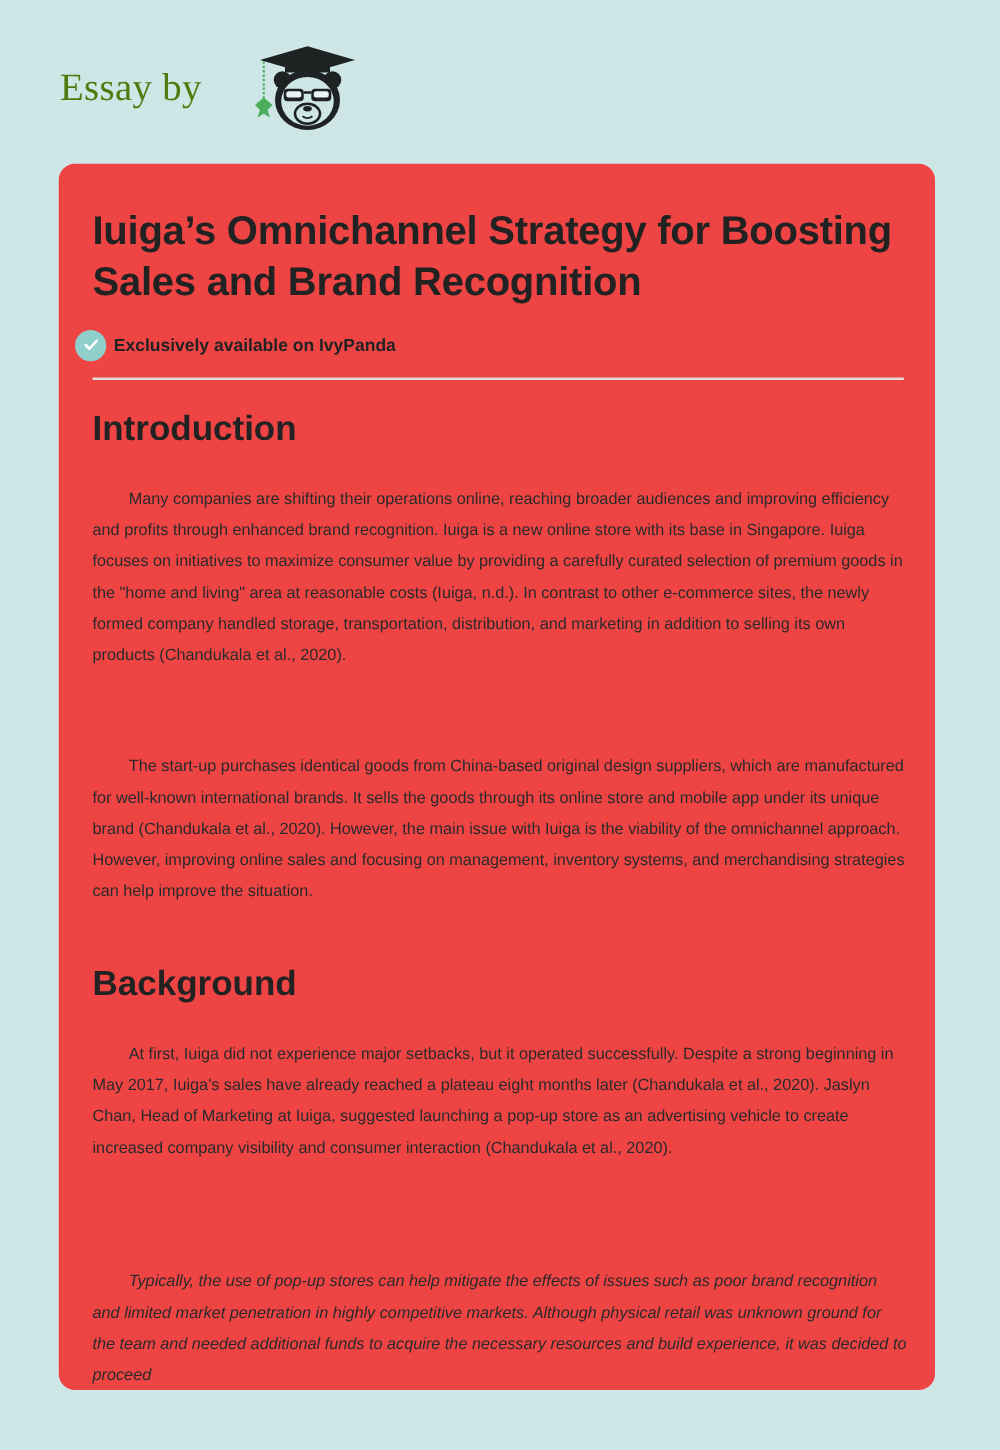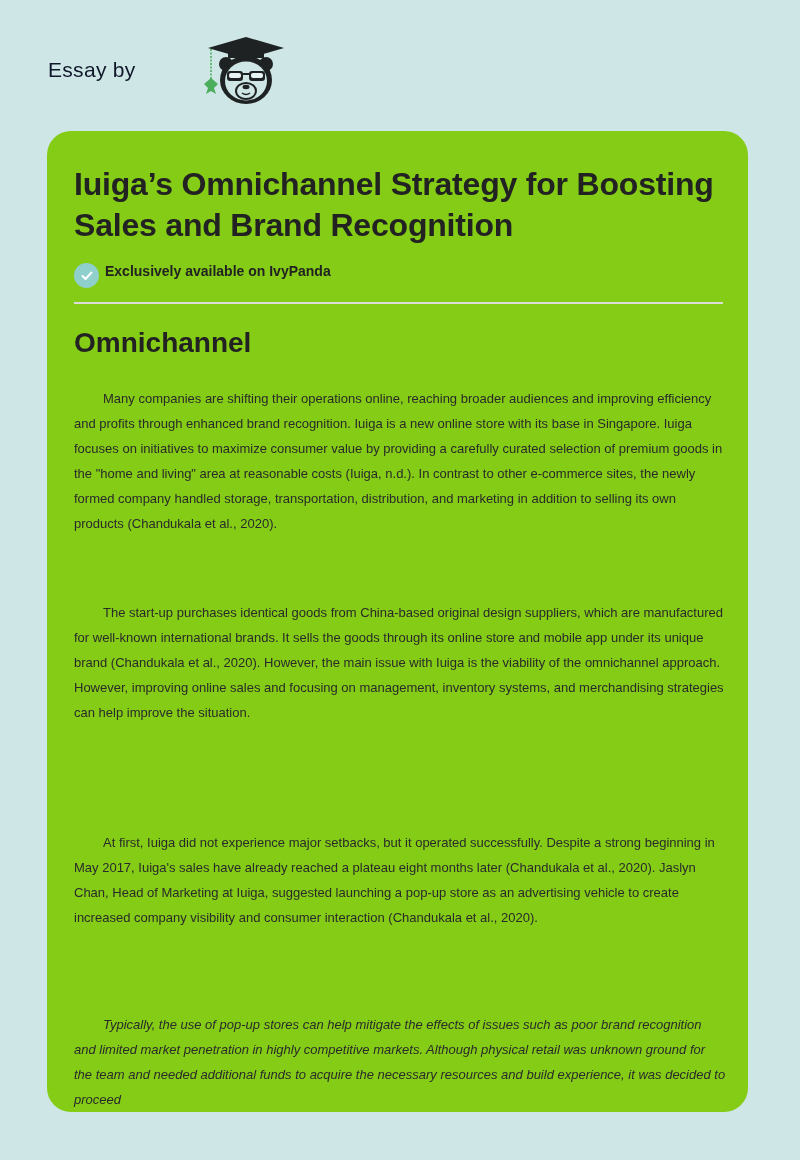--- a/index.html
+++ b/index.html
@@ -12,23 +12,23 @@
       color: #222;
     }
     .header {
       position: absolute;
       left: 0; top: 0;
       width: 800px; height: 130px;
     }
     .essay-by {
       position: absolute;
       left: 48px; top: 50px;
-      font-family: Liberation Sans, sans-serif;
-      font-size: 21px;
-      color: #0f172a;
+      font-family: Liberation Serif, serif;
+      font-size: 31px;
+      color: #4d7c0f;
       letter-spacing: 0.3px;
       line-height: 40px;
     }
     .logo-icon {
       position: absolute;
       left: 200px; top: 34px;
       width: 92px; height: 74px;
     }
     .brand {
       position: absolute;
@@ -44,40 +44,41 @@
       font-weight: bold;
       vertical-align: top;
       position: relative;
       top: -4px;
       margin-left: 1px;
     }
     .card {
       position: absolute;
       left: 47px; top: 131px;
       width: 701px; height: 981px;
-      background: #84cc16;
-      border-radius: 24px;
+      background: #ef4444;
+      border-radius: 13px;
       overflow: hidden;
     }
     .title {
       position: absolute;
       left: 27px; top: 33px;
       width: 660px;
       font-family: "Liberation Sans", sans-serif;
       font-weight: bold;
       font-size: 32px;
       line-height: 41px;
       color: #222;
       letter-spacing: -0.2px;
     }
     .exclusive {
       position: absolute;
-      left: 27px; top: 132px;
+      left: 13px; top: 132px;
       height: 26px;
       display: flex;
+      align-items: center;
     }
     .check-circle {
       width: 25px; height: 25px;
       border-radius: 50%;
       background: #8fd0cc;
       display: flex;
       align-items: center;
       justify-content: center;
       margin-right: 6px;
     }
@@ -152,23 +153,24 @@
     <span class="check-circle">
       <svg width="12" height="10" viewBox="0 0 12 10">
         <polyline points="1.5,5 4.5,8 10.5,1.5" fill="none" stroke="#ffffff" stroke-width="2" stroke-linecap="round" stroke-linejoin="round"></polyline>
       </svg>
     </span>
     <span class="exclusive-text">Exclusively available on IvyPanda</span>
   </div>
 
   <div class="divider"></div>
 
-  <h2 class="h2" style="top:195px;">Omnichannel</h2>
+  <h2 class="h2" style="top:195px;">Introduction</h2>
 
   <p class="para" style="top:255px;">Many companies are shifting their operations online, reaching broader audiences and improving efficiency and profits through enhanced brand recognition. Iuiga is a new online store with its base in Singapore. Iuiga focuses on initiatives to maximize consumer value by providing a carefully curated selection of premium goods in the "home and living" area at reasonable costs (Iuiga, n.d.). In contrast to other e-commerce sites, the newly formed company handled storage, transportation, distribution, and marketing in addition to selling its own products (Chandukala et al., 2020).</p>
 
   <p class="para" style="top:469px;">The start-up purchases identical goods from China-based original design suppliers, which are manufactured for well-known international brands. It sells the goods through its online store and mobile app under its unique brand (Chandukala et al., 2020). However, the main issue with Iuiga is the viability of the omnichannel approach. However, improving online sales and focusing on management, inventory systems, and merchandising strategies can help improve the situation.</p>
 
+  <h2 class="h2" style="top:639px;">Background</h2>
 
   <p class="para" style="top:699px;">At first, Iuiga did not experience major setbacks, but it operated successfully. Despite a strong beginning in May 2017, Iuiga's sales have already reached a plateau eight months later (Chandukala et al., 2020). Jaslyn Chan, Head of Marketing at Iuiga, suggested launching a pop-up store as an advertising vehicle to create increased company visibility and consumer interaction (Chandukala et al., 2020).</p>
 
   <p class="para" style="top:881px;font-style:italic;">Typically, the use of pop-up stores can help mitigate the effects of issues such as poor brand recognition and limited market penetration in highly competitive markets. Although physical retail was unknown ground for the team and needed additional funds to acquire the necessary resources and build experience, it was decided to proceed</p>
 </div>
 
 </body></html>

